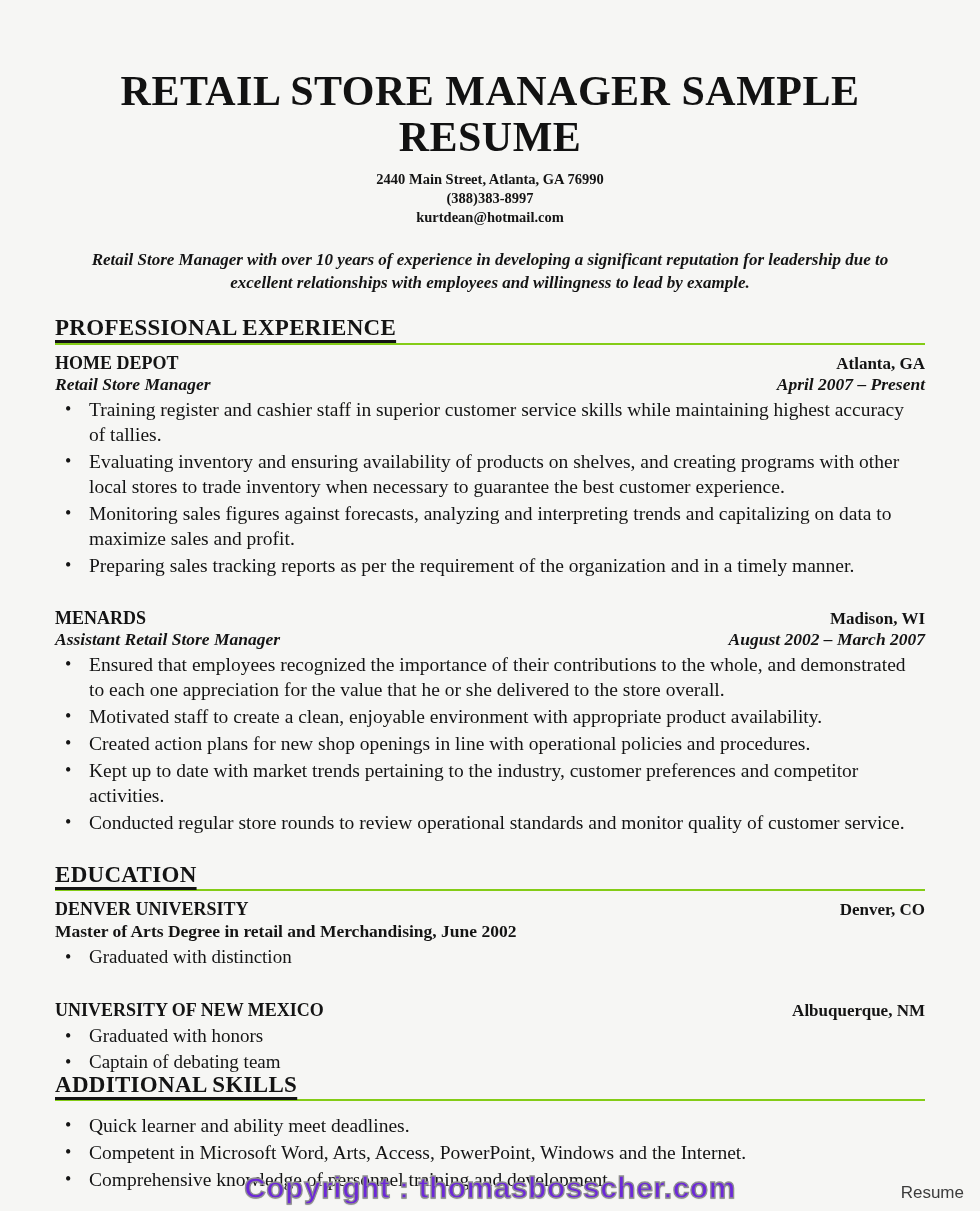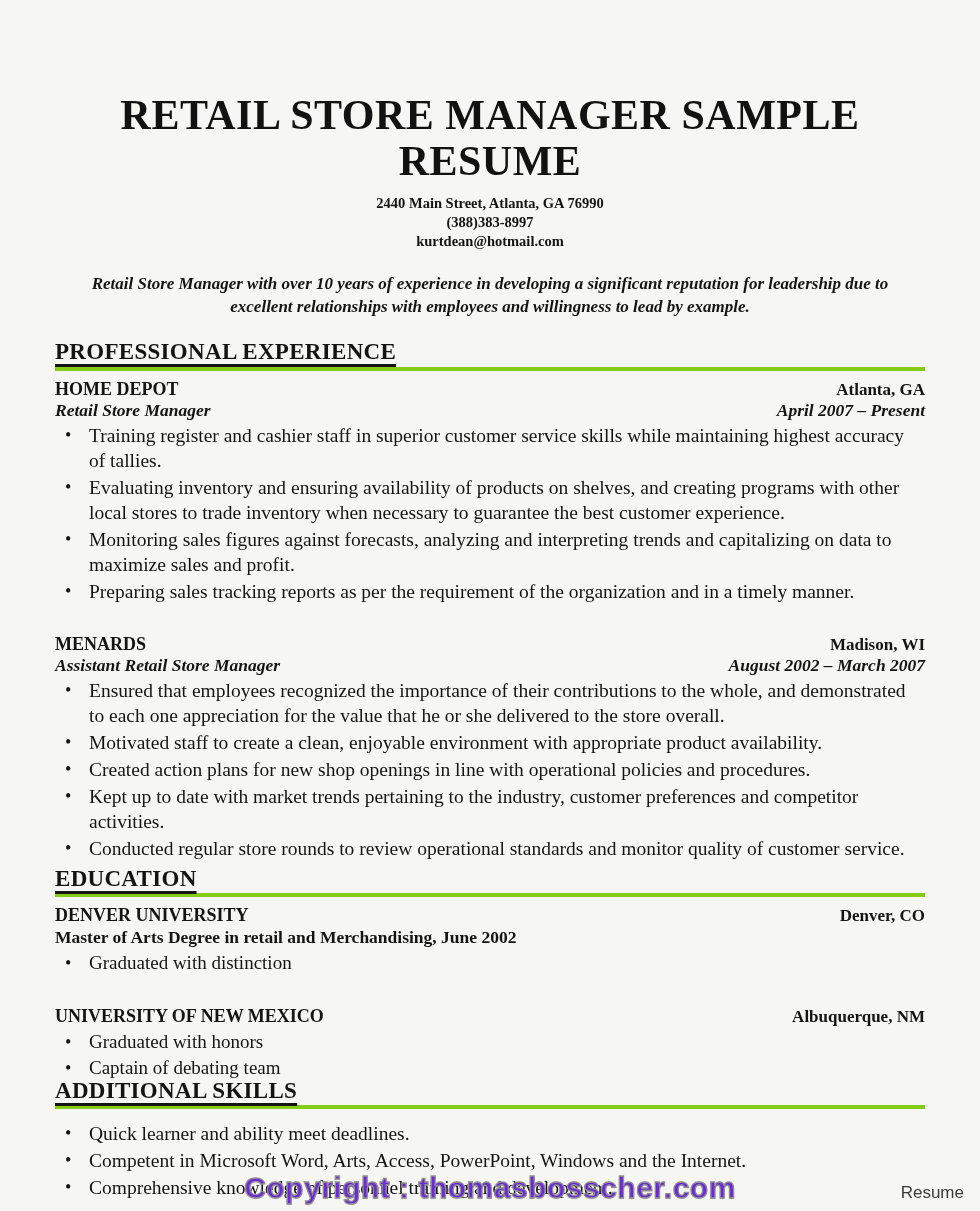--- a/index.html
+++ b/index.html
@@ -10,21 +10,21 @@
     margin:0 auto;
     background:#f6f6f4;
     font-family:"Liberation Serif","DejaVu Serif",serif;
     color:#141414;
     overflow:hidden;
     box-sizing:border-box;
   }
   .content{padding:0 55px;}
   
   .title{
-    margin-top:92px;
+    margin-top:68px;
     text-align:center;
     font-weight:bold;
     font-size:42px;
     line-height:1.1;
     letter-spacing:0.5px;
     color:#121212;
   }
   .contact{
     margin-top:10px;
     text-align:center;
@@ -36,34 +36,34 @@
     margin-top:21px;
     text-align:center;
     font-weight:bold;
     font-style:italic;
     font-size:17px;
     line-height:23px;
     padding:0 8px;
   }
   
   .section-heading{
-    border-bottom:4px solid #84cc16;
+    border-bottom:2px solid #84cc16;
     padding-bottom:2px;
     line-height:1.05;
   }
   .section-heading span{
     font-weight:bold;
     font-size:23px;
     letter-spacing:0.3px;
     text-decoration:underline;
     text-decoration-thickness:2.5px;
     text-underline-offset:5px;
   }
   .mt-exp{margin-top:22px;}
-  .mt-edu{margin-top:6px;}
+  .mt-edu{margin-top:28px;}
   .mt-skl{margin-top:-3px;}
   
   .row{
     display:flex;
     justify-content:space-between;
     align-items:baseline;
     gap:24px;
   }
   .job-head{margin-top:8px;}
   .org{font-weight:bold;font-size:18px;line-height:20px;}

